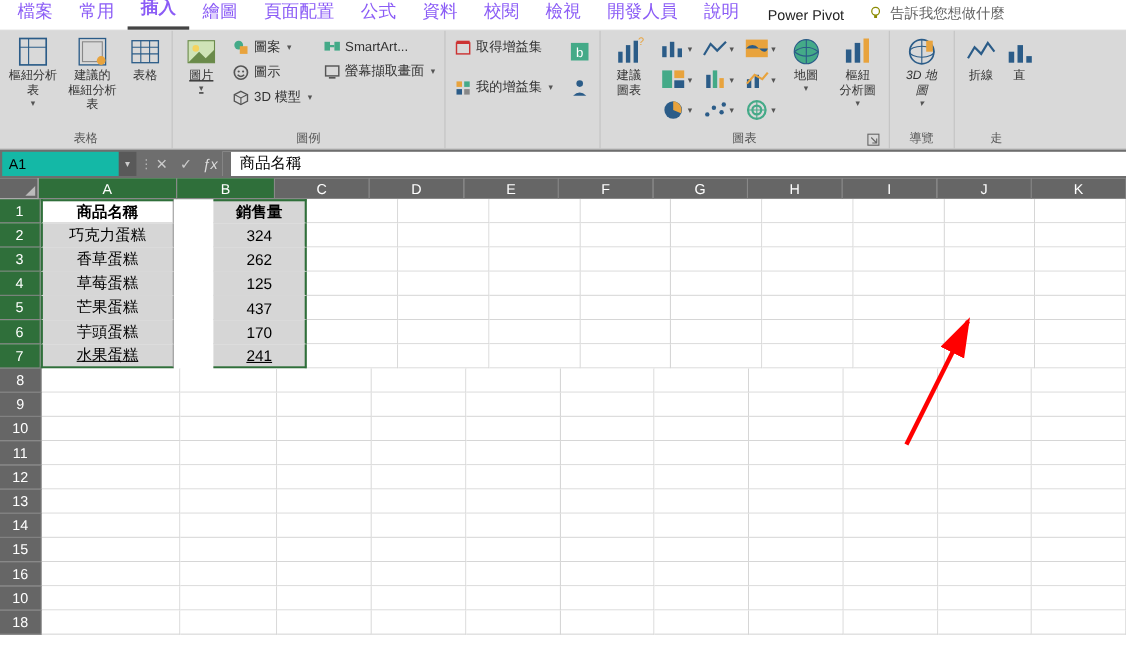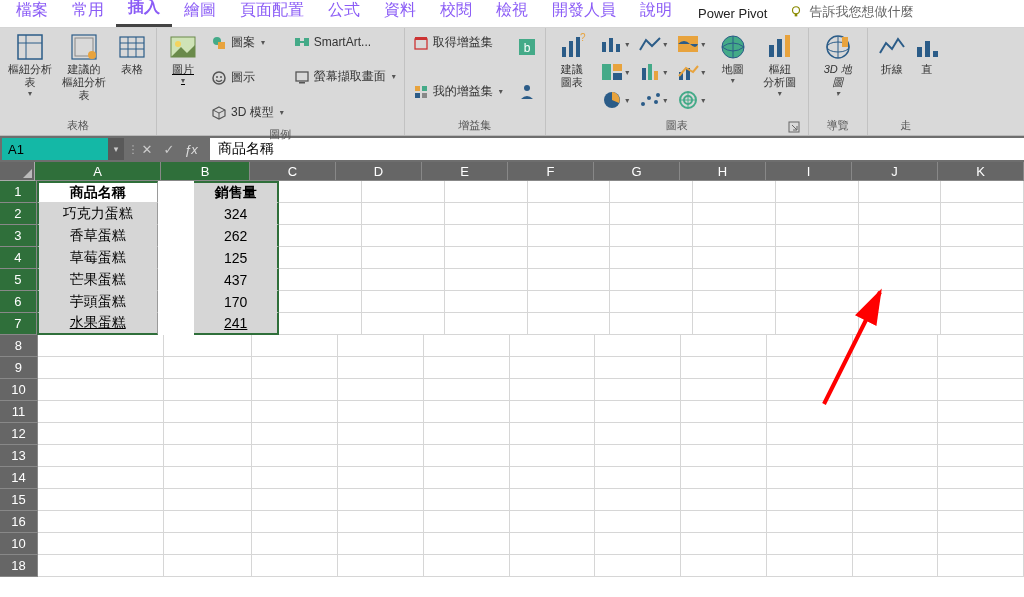--- a/index.html
+++ b/index.html
@@ -15,21 +15,21 @@
 
   
   .ribbon { display: flex; height: 108px; background: #d9d9d9; border-bottom: 1px solid #b9b9b9; }
   .group { display: flex; flex-direction: column; border-right: 1px solid #c2c2c2; padding: 3px 6px 0 6px; position: relative; }
   .group-body { display: flex; flex: 1; align-items: flex-start; gap: 6px; }
   .group-label { font-size: 11px; color: #555; text-align: center; padding: 3px 0 2px; position: relative; }
   .big-btn { display: flex; flex-direction: column; align-items: center; width: 48px; padding-top: 2px; cursor: pointer; }
   .big-btn .ico { width: 28px; height: 28px; display: flex; align-items: center; justify-content: center; }
   .big-btn .lbl { font-size: 11px; color: #333; text-align: center; line-height: 13px; margin-top: 2px; }
   .big-btn .drop { font-size: 8px; color: #555; }
-  .stack { display: flex; flex-direction: column; gap: 12px; }
+  .stack { display: flex; flex-direction: column; gap: 0; }
   .small-btn { display: flex; align-items: center; gap: 4px; font-size: 12px; color: #333; padding: 3px 2px; cursor: pointer; }
   .small-btn .mico { width: 16px; height: 16px; display: inline-flex; align-items: center; justify-content: center; }
   .small-btn .drop { font-size: 8px; color: #555; margin-left: 2px; }
 
   .chart-grid { display: grid; grid-template-columns: repeat(3, 34px); grid-template-rows: repeat(3, 26px); gap: 2px 4px; }
   .chart-cell { display: flex; align-items: center; justify-content: center; cursor: pointer; }
   .chart-cell svg { width: 24px; height: 20px; }
   .chart-cell .drop { font-size: 8px; color: #555; margin-left: 1px; }
 
   .launcher { position: absolute; right: 2px; bottom: 2px; width: 12px; height: 12px; cursor: pointer; }
@@ -254,21 +254,20 @@
         <div class="small-btn" style="padding:6px 2px;">
           <span class="mico" style="width:20px;height:20px;">
               <svg viewBox="0 0 20 20">
                 <circle cx="10" cy="7" r="3" fill="#2b5c88"></circle>
                 <path d="M4 18 Q10 12 16 18" fill="#2b5c88"></path>
               </svg>
             </span>
         </div>
       </div>
     </div>
-    <div class="group-label">增益集</div>
   </div>
 
   <div class="group">
     <div class="group-body">
       <div class="big-btn" style="width:40px;">
         <span class="ico">
             <svg viewBox="0 0 28 28">
               <rect x="4" y="14" width="4" height="10" fill="#2b5c88"></rect>
               <rect x="11" y="8" width="4" height="16" fill="#2b5c88"></rect>
               <rect x="18" y="4" width="4" height="20" fill="#2b5c88"></rect>

